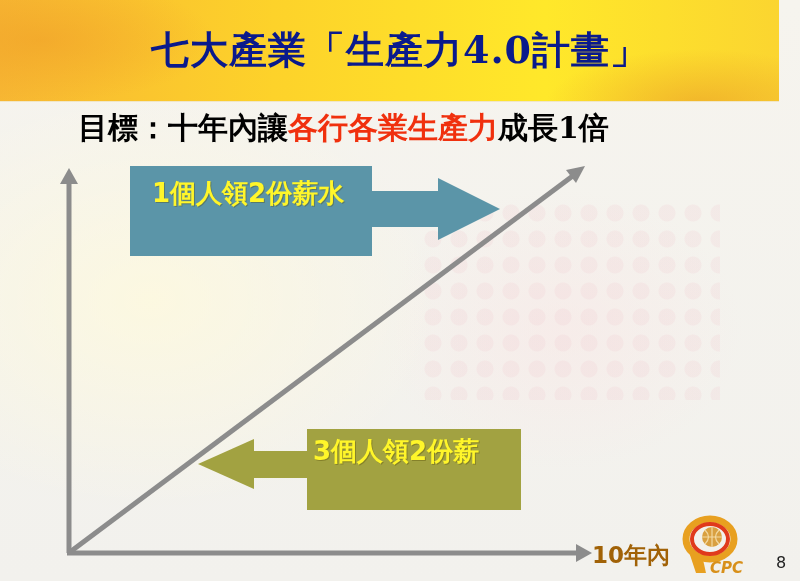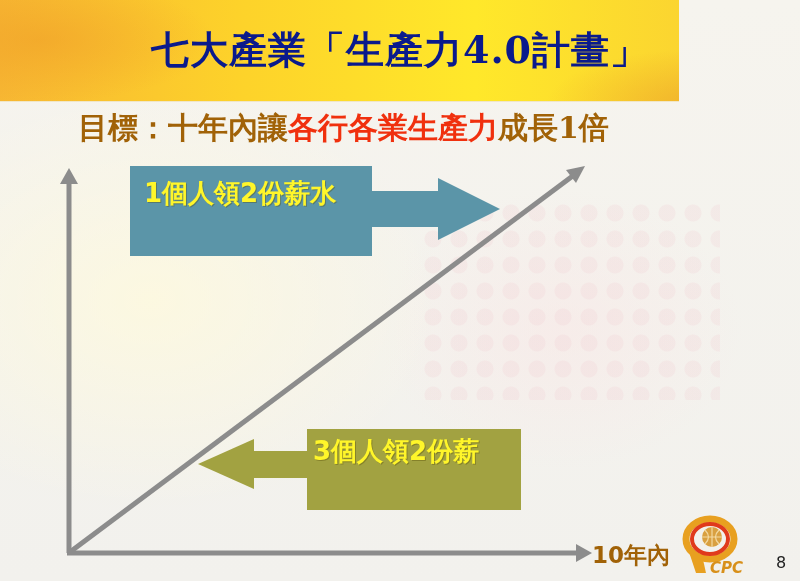--- a/index.html
+++ b/index.html
@@ -27,21 +27,21 @@
       position: absolute;
       left: 420px; top: 200px;
       width: 300px; height: 200px;
       background-image: radial-gradient(circle, rgba(240,205,210,0.35) 0 8px, transparent 9px);
       background-size: 26px 26px;
       opacity: 0.7;
     }
     .header {
       position: absolute;
       left: 0; top: 0;
-      width: 679px; height: 101px;
+      width: 779px; height: 101px;
       background:
         radial-gradient(ellipse 220px 80px at 700px 105px, rgba(232,150,40,0.55), rgba(232,150,40,0) 70%),
         radial-gradient(ellipse 250px 90px at 40px 40px, rgba(240,160,40,0.6), rgba(240,160,40,0) 70%),
         linear-gradient(90deg, #f7b733 0%, #fdd22a 35%, #ffe82a 70%, #fbd530 100%);
       border-bottom: 1px solid #f0e6c8;
     }
     .header-title {
       position: absolute;
       left: 0; top: 27px;
       width: 800px;
@@ -53,41 +53,41 @@
       line-height: 46px;
     }
     .subtitle {
       position: absolute;
       left: 78px; top: 108px;
       font-size: 30px;
       font-weight: bold;
       line-height: 40px;
       white-space: nowrap;
     }
-    .subtitle .blue { color: #a16207; }
+    .subtitle .blue { color: #000000; }
     .subtitle .red { color: #f0300e; font-family: Liberation Mono, monospace; }
     .chart-svg {
       position: absolute;
       left: 0; top: 0;
     }
     .callout {
       position: absolute;
       color: #fff62a;
       font-family: "DejaVu Sans", "Liberation Sans", sans-serif;
       font-weight: bold;
       font-size: 26px;
       line-height: 34px;
       white-space: nowrap;
       text-shadow: 1px 1px 0 rgba(80,70,0,0.35);
     }
     .callout-top {
       left: 130px; top: 166px;
       width: 242px; height: 90px;
       background: #5b95a8;
-      padding: 10px 0 0 14px;
+      padding: 10px 0 0 22px;
       box-sizing: border-box;
     }
     .callout-bottom {
       left: 307px; top: 429px;
       width: 214px; height: 81px;
       background: #a2a241;
       padding: 5px 0 17px 6px;
       box-sizing: border-box;
     }
     .x-label {

